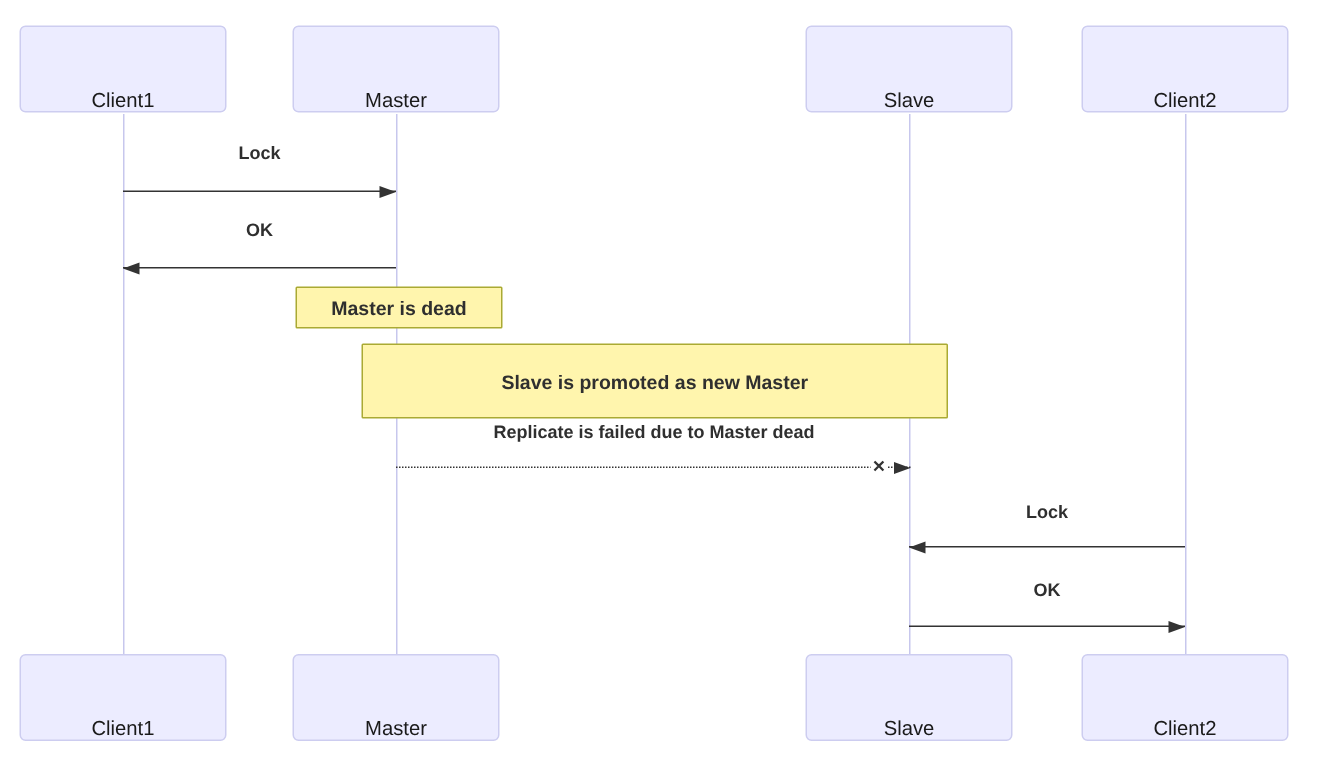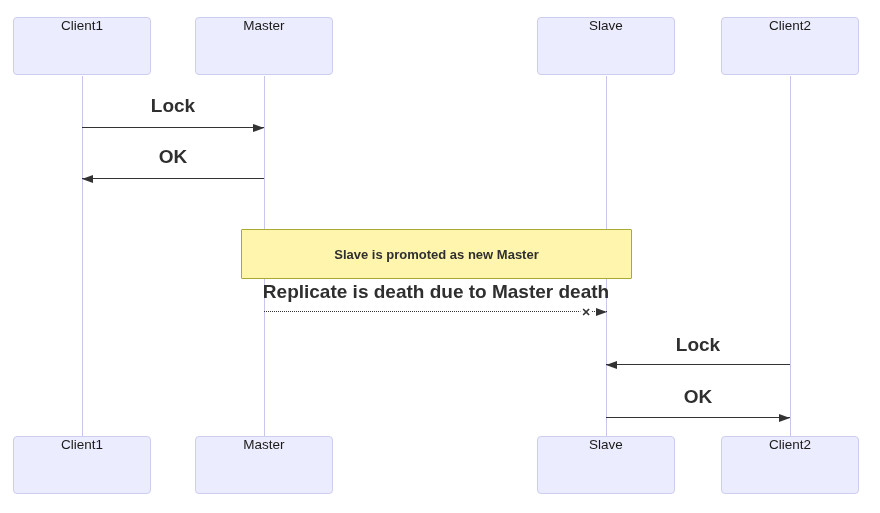--- a/index.html
+++ b/index.html
@@ -31,31 +31,31 @@
     border-left: 1.5px solid var(--lifeline);
   }
   .actor {
     position: absolute;
     width: 138px;
     height: 58px;
     background: var(--actor-fill);
     border: 1px solid var(--actor-border);
     border-radius: 4px;
     display: flex;
-    align-items: flex-start;
+    align-items: flex-end;
     justify-content: center;
     font-size: 13.5px;
     color: var(--actor-text);
   }
   .actor.top { top: 17px; }
   .actor.bottom { top: 436px; }
   .msg-label {
     position: absolute;
     transform: translateX(-50%);
-    font-size: 19px;
+    font-size: 12px;
     font-weight: 700;
     color: var(--label-text);
     white-space: nowrap;
   }
   .msg-line {
     position: absolute;
     height: 0;
     border-top: 1.8px solid var(--arrow);
   }
   .msg-line.dotted { border-top: 1.8px dotted var(--arrow); }
@@ -125,26 +125,29 @@
   <div class="actor top" style="left:721px">
     <span>Client2</span>
   </div>
 
   <div class="msg-label" style="left:173px; top:95px">Lock</div>
   <div class="msg-line head-right" style="left:82px; top:127px; width:182px"></div>
 
   <div class="msg-label" style="left:173px; top:146px">OK</div>
   <div class="msg-line head-left" style="left:82px; top:178px; width:182px"></div>
 
+  <div class="note" style="left:197px; top:191px; width:138px; height:28px">
+    <span>Master is dead</span>
+  </div>
 
   <div class="note" style="left:241px; top:229px; width:391px; height:50px">
     <span>Slave is promoted as new Master</span>
   </div>
 
-  <div class="msg-label" style="left:436px; top:281px">Replicate is death due to Master death</div>
+  <div class="msg-label" style="left:436px; top:281px">Replicate is failed due to Master dead</div>
   <div class="msg-line dotted head-right" style="left:264px; top:311px; width:343px"></div>
   <span class="x-marker" style="left:586px; top:312px">✕</span>
 
   <div class="msg-label" style="left:698px; top:334px">Lock</div>
   <div class="msg-line head-left" style="left:606px; top:364px; width:184px"></div>
 
   <div class="msg-label" style="left:698px; top:386px">OK</div>
   <div class="msg-line head-right" style="left:606px; top:417px; width:184px"></div>
 
   <div class="actor bottom" style="left:13px">

